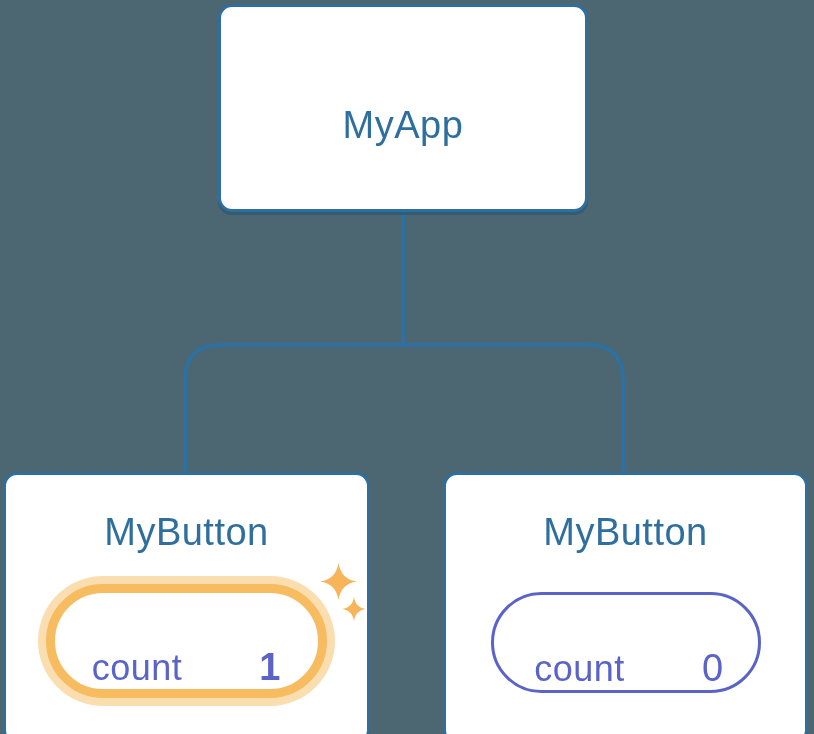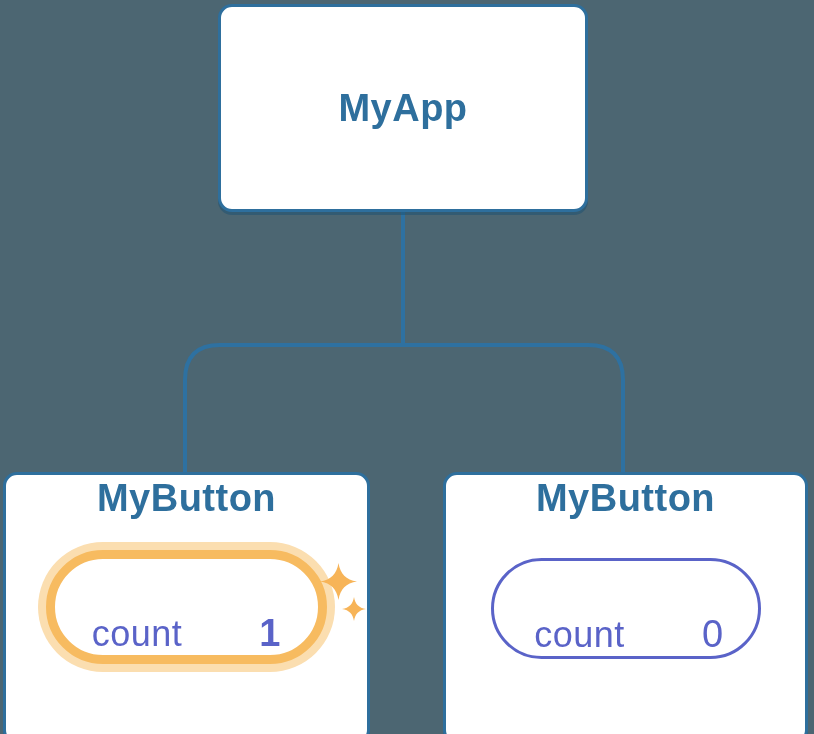--- a/index.html
+++ b/index.html
@@ -33,24 +33,25 @@
     display:flex;
     flex-direction:column;
     align-items:center;
   }
   .card.root{left:218px;top:4px;width:370px;height:208px;justify-content:center;}
   .card.child{top:472px;height:272px;}
   .card.left{left:3px;width:367px;}
   .card.right{left:443px;width:365px;}
   .title{
     font-size:38px;
-    font-weight:700;
+    font-weight:400;
     line-height:46px;
     color:var(--title-text);
     letter-spacing:0.5px;
+    margin-top:34px;
   }
   
   .pill-glow{
     margin-top:21px;
     width:297px;height:130px;
     padding:8px;
     border-radius:999px;
     background:var(--highlight-glow);
   }
   .pill{

